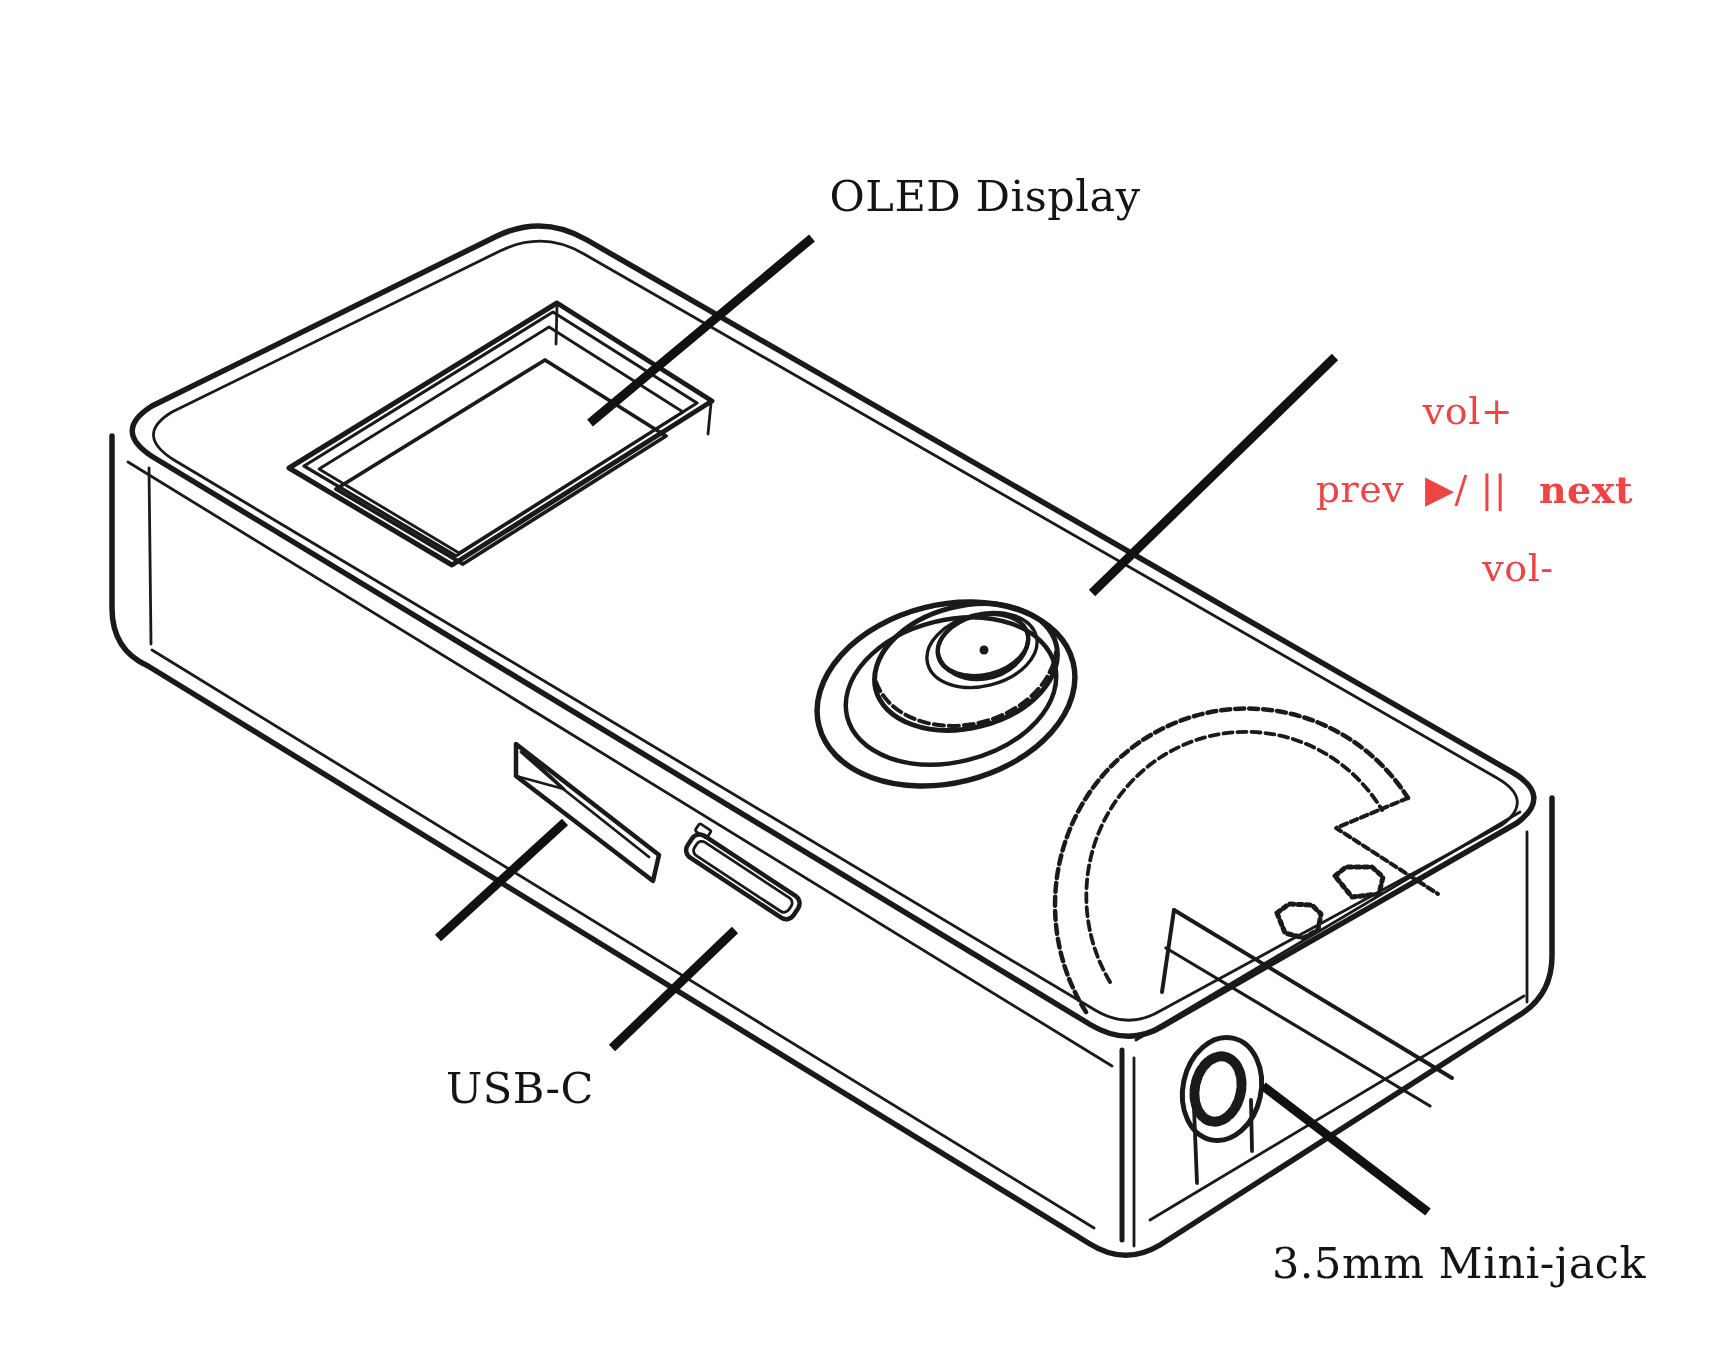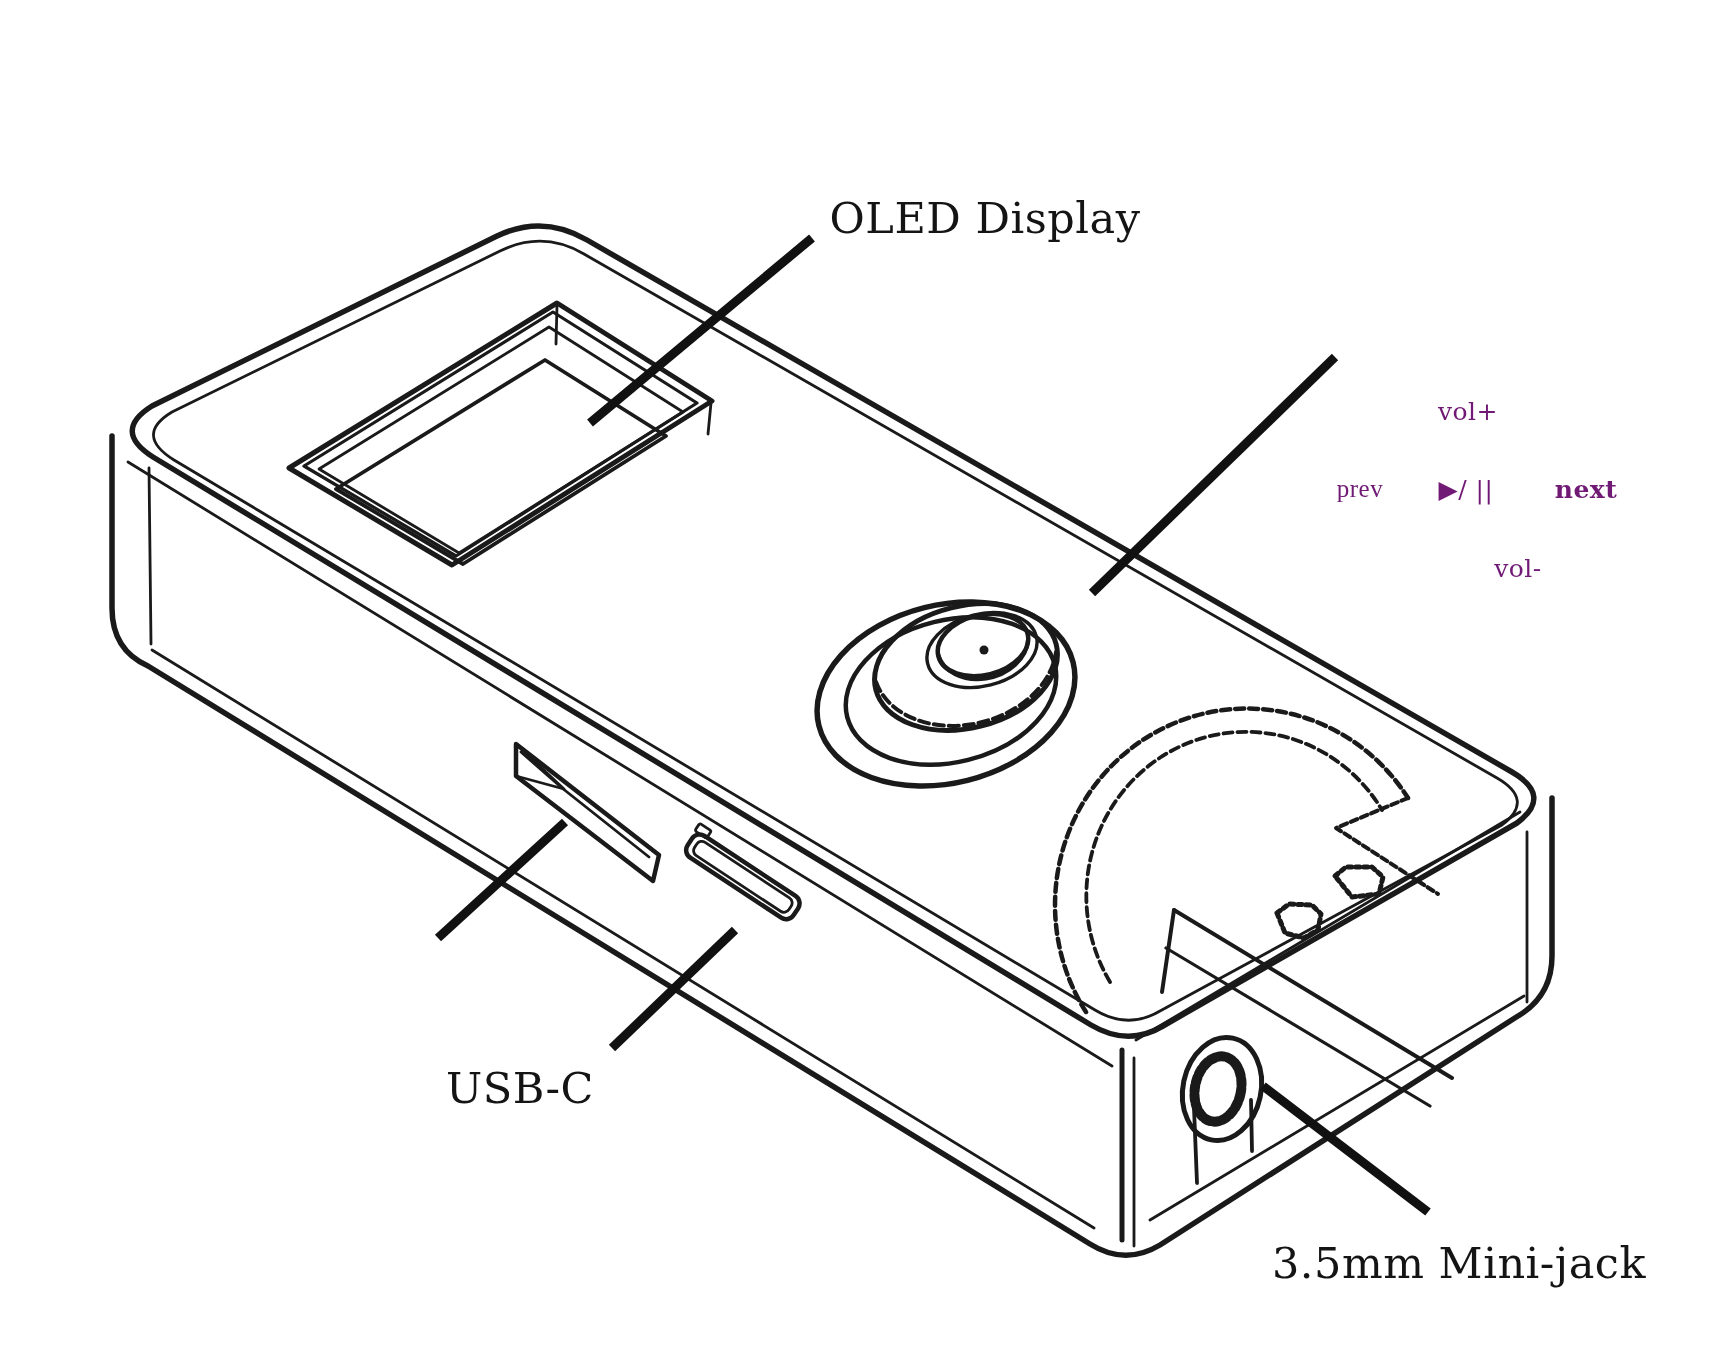--- a/index.html
+++ b/index.html
@@ -16,24 +16,24 @@
     position:absolute;
     transform:translate(-50%,-50%);
     font-size:43px;
     letter-spacing:0.5px;
     white-space:nowrap;
     color:#141414;
   }
   .navword{
     position:absolute;
     transform:translate(-50%,-50%);
-    font-size:25px;
+    font-size:38px;
     letter-spacing:0.5px;
     white-space:nowrap;
-    color:#701a75;
+    color:#ef4444;
   }
   svg *{vector-effect:none;}
 </style>
 </head>
 <body>
 
 <div id="stage">
 
   <svg id="art" viewBox="0 0 1728 1368" fill="none" stroke="#1a1a1a" stroke-linecap="round" stroke-linejoin="round">
 
@@ -110,25 +110,25 @@
 
     <g stroke="#111111" stroke-width="9" stroke-linecap="butt">
       <path d="M 812,238 L 590,423"></path>
       <path d="M 1335,357 L 1092,593"></path>
       <path d="M 565,822 L 438,938"></path>
       <path d="M 735,930 L 612,1048"></path>
       <path d="M 1263,1086 L 1428,1212"></path>
     </g>
   </svg>
 
-  <div class="callout" style="left:985px;top:218px;">OLED Display</div>
+  <div class="callout" style="left:985px;top:196px;">OLED Display</div>
 
 
   <div class="navword" style="left:1468px;top:411px;">vol+</div>
-  <div class="navword" style="left:1360px;top:489px;font-family:Liberation Serif, serif;">prev</div>
+  <div class="navword" style="left:1360px;top:489px;">prev</div>
   <div class="navword" style="left:1466px;top:489px;">▶/ ||</div>
   <div class="navword" style="left:1586px;top:489px;font-weight:bold;">next</div>
   <div class="navword" style="left:1498px;top:568px;margin-left:20px;">vol-</div>
 
 
   <div class="callout" style="left:520px;top:1088px;">USB-C</div>
 
   <div class="callout" style="left:1459px;top:1257px;margin-top:6px;">3.5mm Mini-jack</div>
 
 </div>

